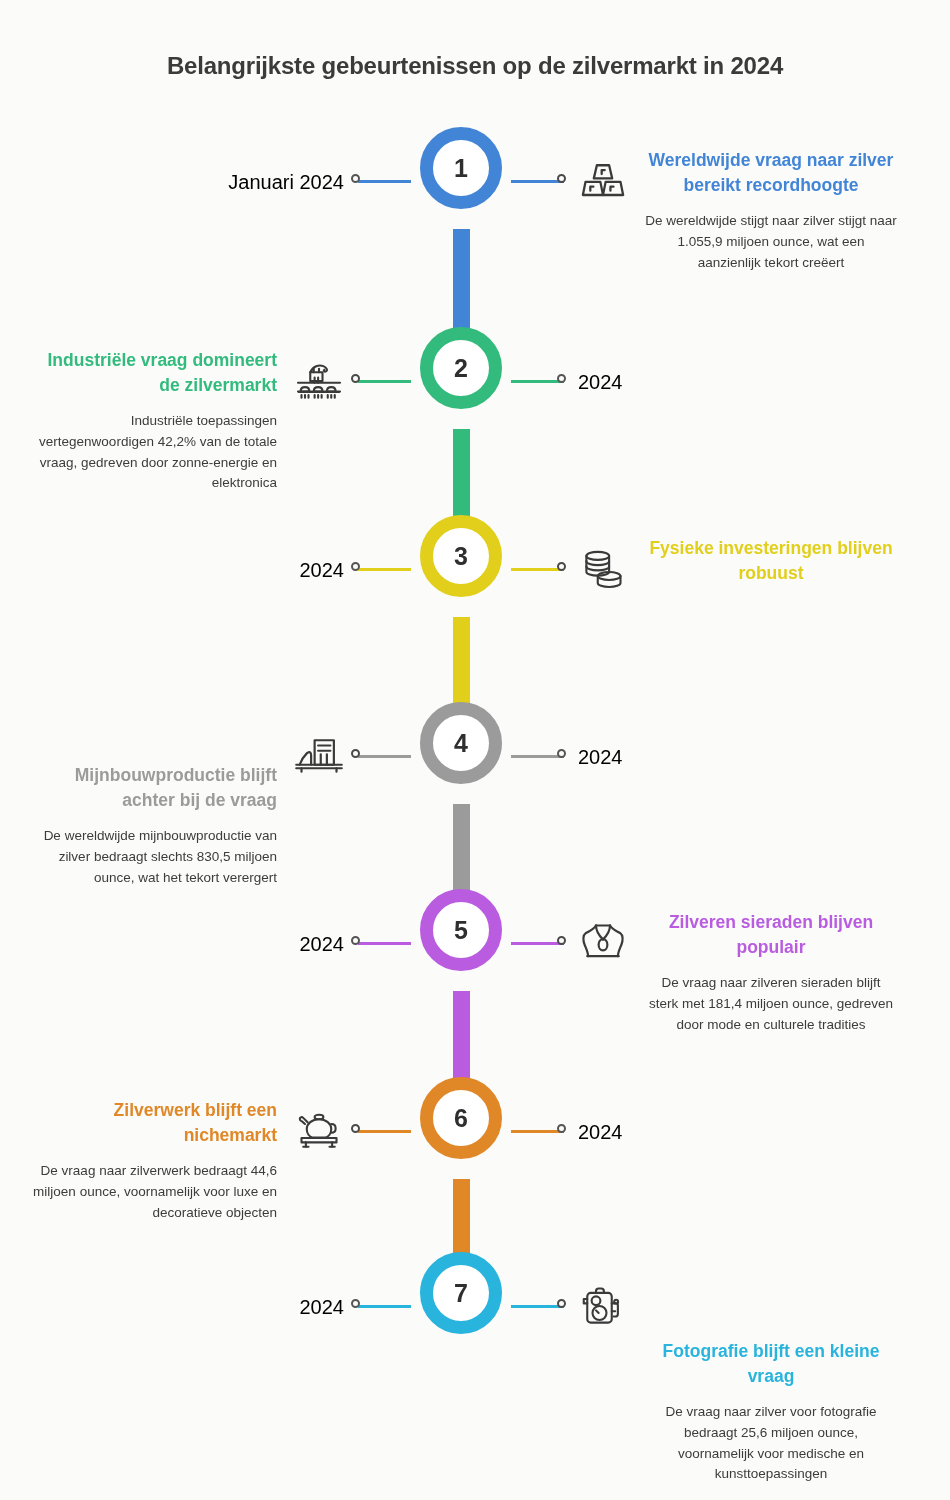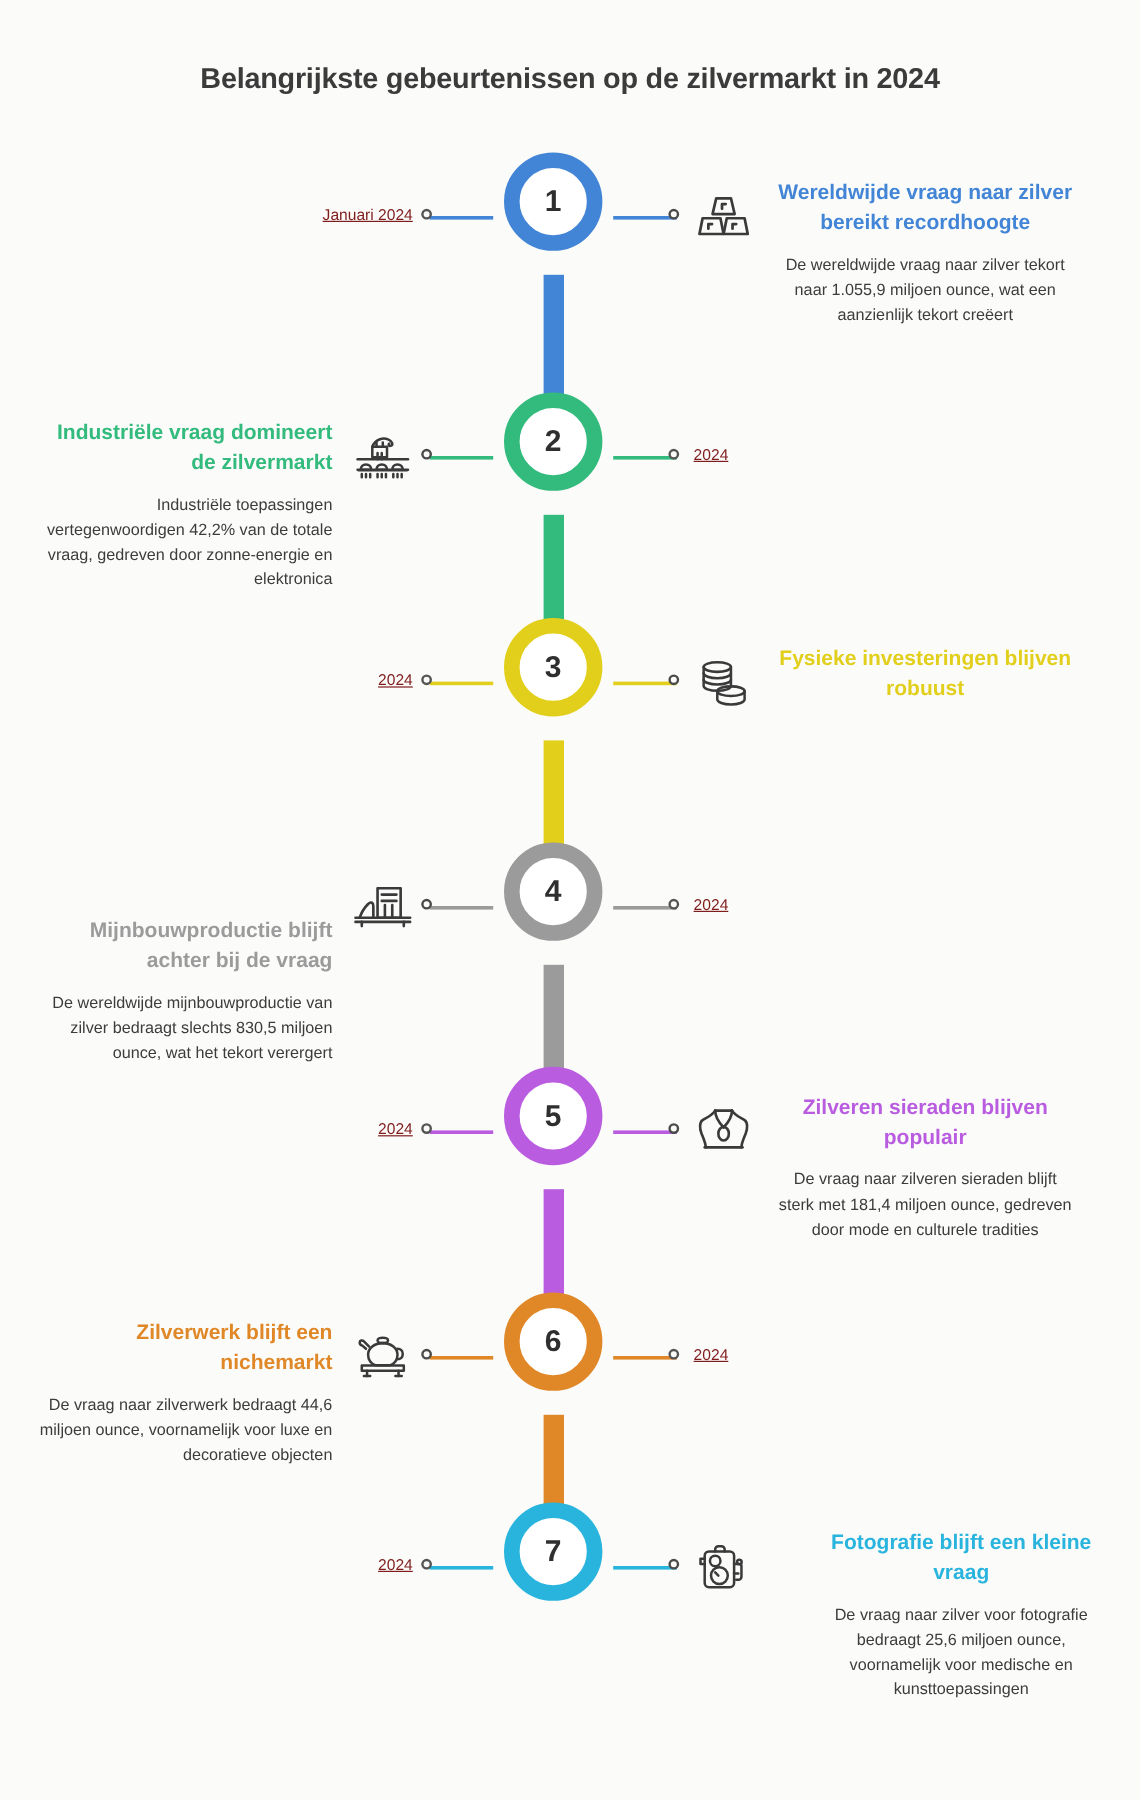--- a/index.html
+++ b/index.html
@@ -70,24 +70,23 @@
   .icon-box {
     position: absolute;
     width: 56px; height: 56px;
     z-index: 4;
   }
   .icon-box svg { width: 100%; height: 100%; display: block; }
 
   
   .date-label {
     position: absolute;
-    font-size: 13px;
-    color: #7f1d1d;
+    font-size: 20px;
+    color: #000000;
     white-space: nowrap;
-    text-decoration: underline;
   }
 
   
   .content { position: absolute; width: 252px; }
   .content.right { text-align: center; }
   .content.left  { text-align: right; }
   .c-title {
     font-size: 17.5px;
     font-weight: bold;
     line-height: 1.42;
@@ -124,21 +123,21 @@
     </svg>
       </div>
       <div class="date-label" style="top: 171px; right: 606px; text-align: right;">Januari 2024</div>
       <div class="conn" style="left: 358px; width: 53px; top: 180px; background: rgb(66, 133, 214);"></div>
       <div class="dot" style="left: 351px; top: 174px;"></div>
       <div class="node" style="top: 127px; border-color: rgb(66, 133, 214);">
         <span class="node-num">1</span>
       </div>
       <div class="content right" style="left: 645px; top: 148px;">
         <div class="c-title" style="color: rgb(66, 133, 214);">Wereldwijde vraag naar zilver bereikt recordhoogte</div>
-        <div class="c-desc">De wereldwijde vraag naar zilver tekort naar 1.055,9 miljoen ounce, wat een aanzienlijk tekort creëert</div>
+        <div class="c-desc">De wereldwijde stijgt naar zilver stijgt naar 1.055,9 miljoen ounce, wat een aanzienlijk tekort creëert</div>
       </div>
       <div class="conn" style="left: 358px; width: 53px; top: 380px; background: rgb(51, 187, 125);"></div>
       <div class="dot" style="left: 351px; top: 374px; border-color: rgb(74, 74, 74);"></div>
       <div class="icon-box" style="left: 291px; top: 353px;">
         <svg viewBox="0 0 64 64" fill="none" stroke="#3a3a3a" stroke-width="2.4" stroke-linejoin="round" stroke-linecap="round">
       <path d="M22 22c3-7 10-9 15-7 4 1.6 5 5 3 6-2 1-3-1-2-2"></path>
       <path d="M22 22h14v10H22z"></path>
       <path d="M26 22v-4M32 22v-4"></path>
       <path d="M8 34h48"></path>
       <path d="M27 28v6M31 28v6"></path>
@@ -264,18 +263,18 @@
       <circle cx="47" cy="27" r="2.2"></circle>
       <path d="M42 38h4"></path>
     </svg>
       </div>
       <div class="date-label" style="top: 1296px; right: 606px; text-align: right;">2024</div>
       <div class="conn" style="left: 358px; width: 53px; top: 1305px; background: rgb(41, 180, 221);"></div>
       <div class="dot" style="left: 351px; top: 1299px;"></div>
       <div class="node" style="top: 1252px; border-color: rgb(41, 180, 221);">
         <span class="node-num">7</span>
       </div>
-      <div class="content right" style="left: 645px; top: 1273px; margin-left: 30px;">
+      <div class="content right" style="left: 645px; top: 1339px;">
         <div class="c-title" style="color: rgb(41, 180, 221);">Fotografie blijft een kleine vraag</div>
         <div class="c-desc">De vraag naar zilver voor fotografie bedraagt 25,6 miljoen ounce, voornamelijk voor medische en kunsttoepassingen</div>
       </div>
     </div>
 </div>
 
 </body></html>

